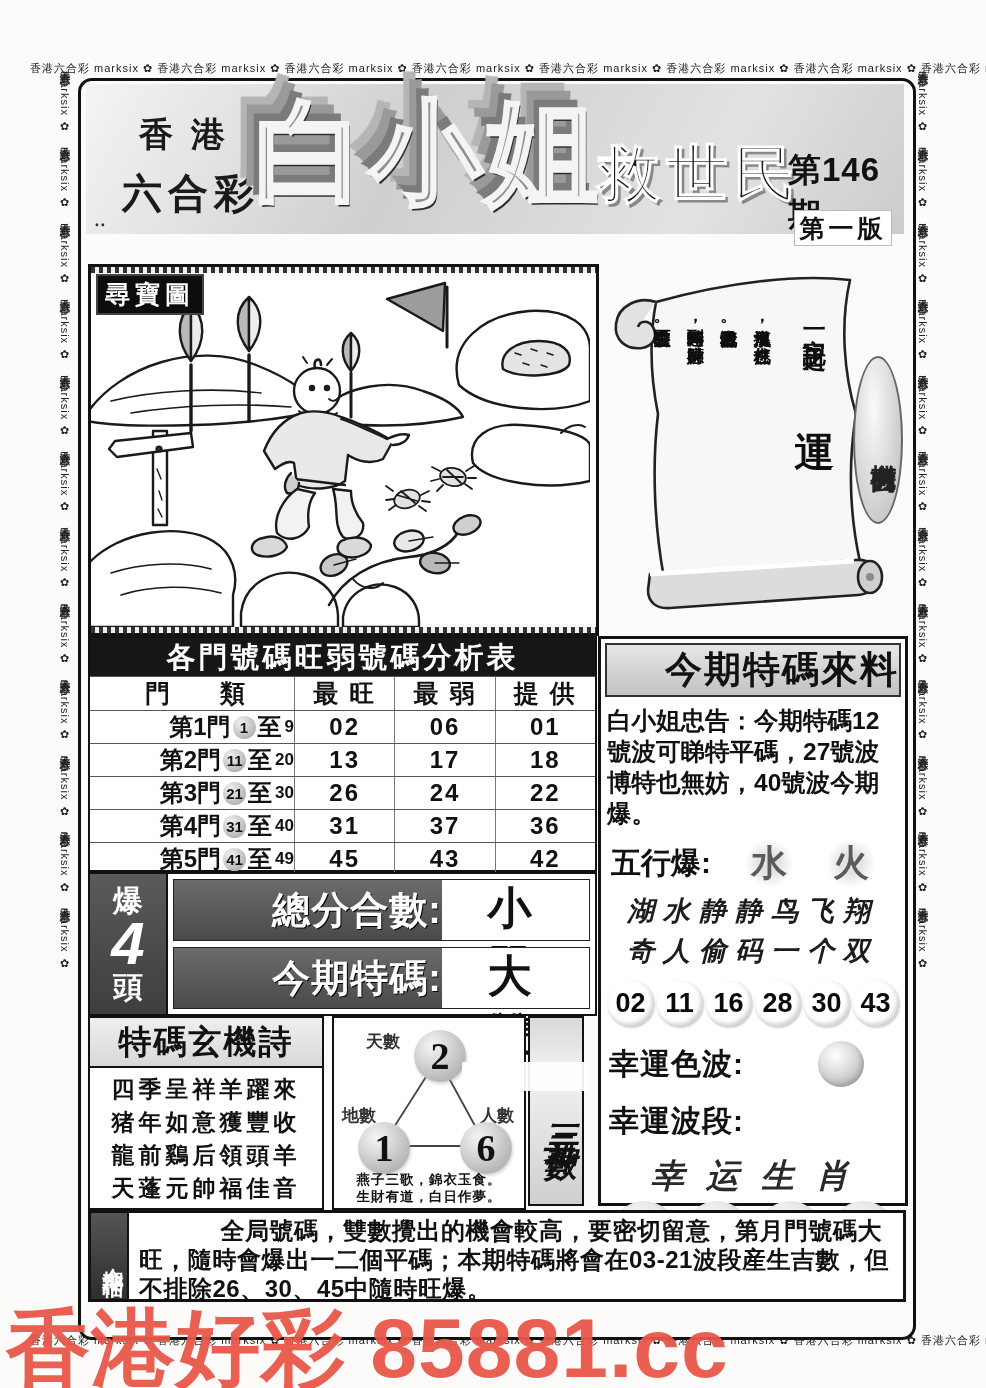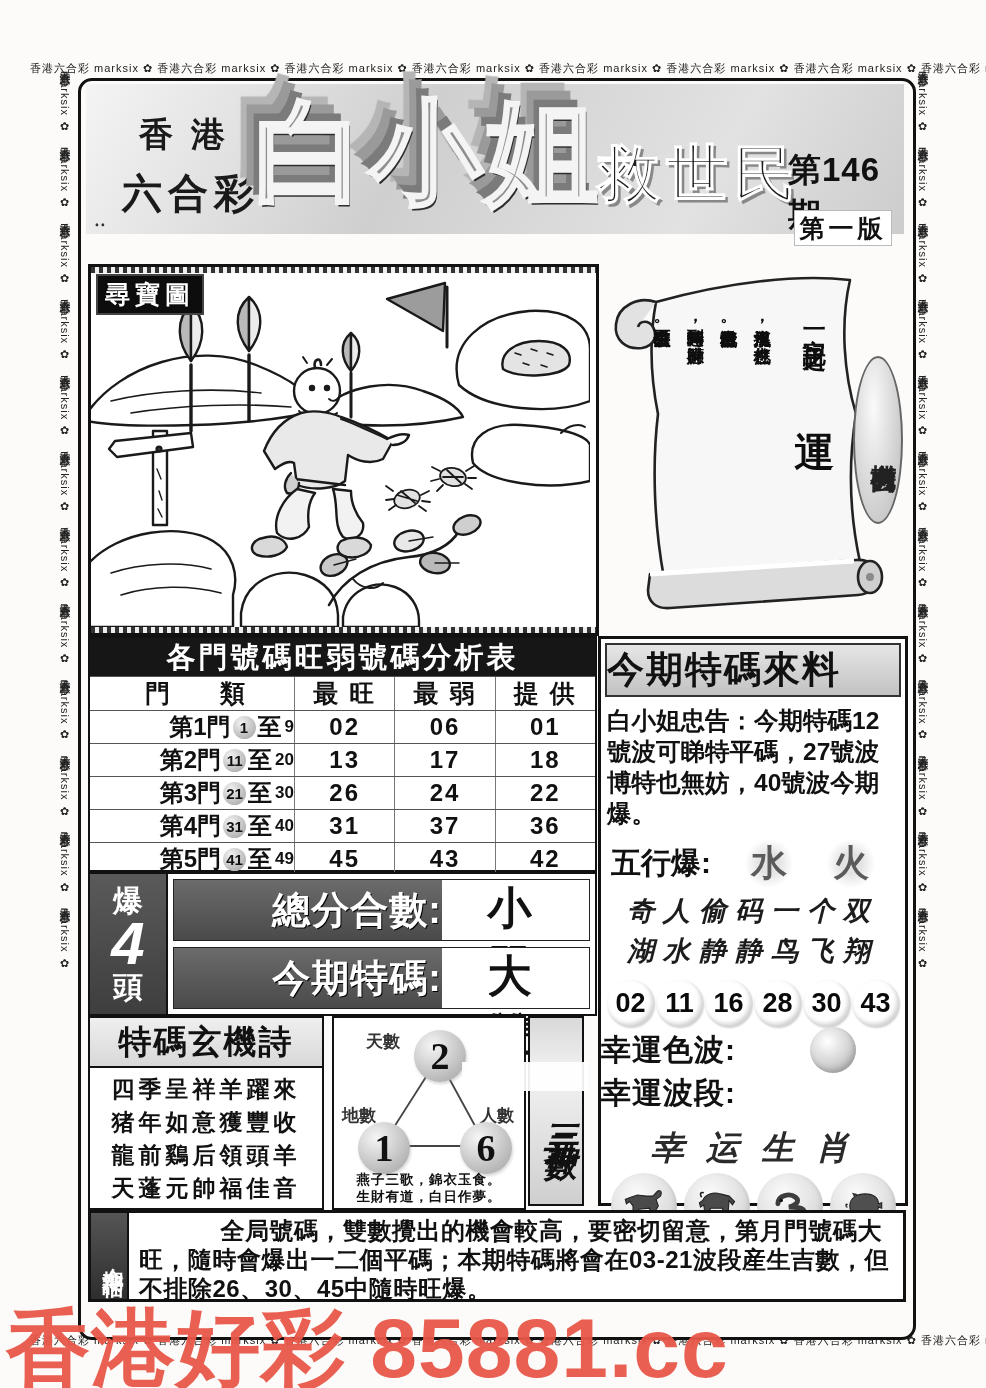--- a/index.html
+++ b/index.html
@@ -79,32 +79,32 @@
   .scroll-text .col{font-size:17px;font-weight:bold;line-height:1.85;margin:0 2px;}
   .scroll-text .col.head{font-size:23px;letter-spacing:4px;line-height:1.4;margin-left:8px;}
   .scroll-text .yun{font-size:40px;margin-inline-start:34px;letter-spacing:0;}
   .oval-badge{position:absolute;left:255px;top:92px;width:50px;height:168px;border-radius:50%;
               border:2px solid #666;background:radial-gradient(ellipse at 40% 30%,#fafafa,#b9b9b9);
               writing-mode:vertical-rl;text-orientation:upright;text-align:center;font-size:26px;font-weight:900;
               font-family:"Liberation Serif",serif;color:#222;padding-top:8px;box-sizing:border-box;z-index:2;}
   
   .special{position:absolute;left:598px;top:636px;width:310px;height:570px;border:3px solid #111;background:#fff;box-sizing:border-box;}
   .sp-title{margin:4px;border:2px solid #333;background:linear-gradient(#e6e6e6,#c2c2c2);
-            font-size:37px;font-weight:900;text-align:left;line-height:50px;letter-spacing:2px;
+            font-size:37px;font-weight:900;text-align:right;line-height:50px;letter-spacing:2px;
             font-family:"Liberation Serif",serif;}
   .sp-advice{padding:4px 6px 0 6px;font-size:24.5px;font-weight:900;line-height:31px;letter-spacing:0px;}
   .sp-five{padding:10px 6px 0 10px;font-size:30px;font-weight:900;display:flex;align-items:center;}
   .sp-five .el{font-size:36px;color:#5b5b5b;margin-left:34px;font-family:"Liberation Serif",serif;
                background:radial-gradient(circle,#e3e3e3 30%,transparent 72%);padding:0 6px;border-radius:50%;}
   .cursive{font-family:"Liberation Serif",serif;font-style:italic;font-weight:bold;color:#1c1c1c;
            font-size:27px;letter-spacing:9px;text-align:center;line-height:34px;margin-top:6px;white-space:nowrap;}
   .balls{display:flex;justify-content:center;gap:2px;margin-top:12px;}
   .ball{width:47px;height:47px;border-radius:50%;background:radial-gradient(circle at 35% 28%,#ffffff,#cicncn 0,#c9c9c9 55%,#8f8f8f);
         text-align:center;line-height:47px;font-size:27px;font-weight:900;color:#0a0a0a;box-shadow:inset -2px -3px 4px #8886,1px 1px 2px #0003;}
-  .lucky-row{display:flex;align-items:center;padding:0 0;}
+  .lucky-row{display:flex;align-items:center;padding:0 8px;margin-top:14px;}
   .lucky-row .lab{font-size:30px;font-weight:900;letter-spacing:1px;}
   .color-ball{width:46px;height:46px;border-radius:50%;margin-left:74px;
               background:radial-gradient(circle at 38% 32%,#ffffff,#d5d5d5 50%,#9c9c9c);box-shadow:inset -2px -3px 4px #8887;}
   .range-val{font-size:42px;font-weight:900;margin-left:22px;letter-spacing:2px;}
   .zodiac-title{margin-top:12px;text-align:center;font-family:"Liberation Serif",serif;font-style:italic;
                 font-size:33px;font-weight:bold;letter-spacing:22px;color:#2a2a2a;padding-left:16px;}
   .zodiac-row{display:flex;justify-content:space-around;padding:2px 6px;}
   .zo{width:66px;height:66px;border-radius:50%;background:radial-gradient(circle at 40% 32%,#fbfbfb,#dedede 60%,#c7c7c7);
       display:flex;align-items:center;justify-content:center;box-shadow:inset -2px -3px 5px #9995;}
   
@@ -362,22 +362,22 @@
   <div class="special">
     <div class="sp-title">今期特碼來料</div>
     <div class="sp-advice">
       <span>白小姐忠告：</span><span>今期特碼12號波可睇特平碼，27號波博特也無妨，40號波今期爆。</span>
     </div>
     <div class="sp-five">
       <span>五行爆:</span>
       <span class="el">水</span>
       <span class="el">火</span>
     </div>
+    <div class="cursive">湖水静静鸟飞翔</div>
     <div class="cursive">奇人偷码一个双</div>
-    <div class="cursive">湖水静静鸟飞翔</div>
     <div class="balls">
       <div class="ball">02</div>
       <div class="ball">11</div>
       <div class="ball">16</div>
       <div class="ball">28</div>
       <div class="ball">30</div>
       <div class="ball">43</div>
     </div>
     <div class="lucky-row">
       <span class="lab">幸運色波:</span>

